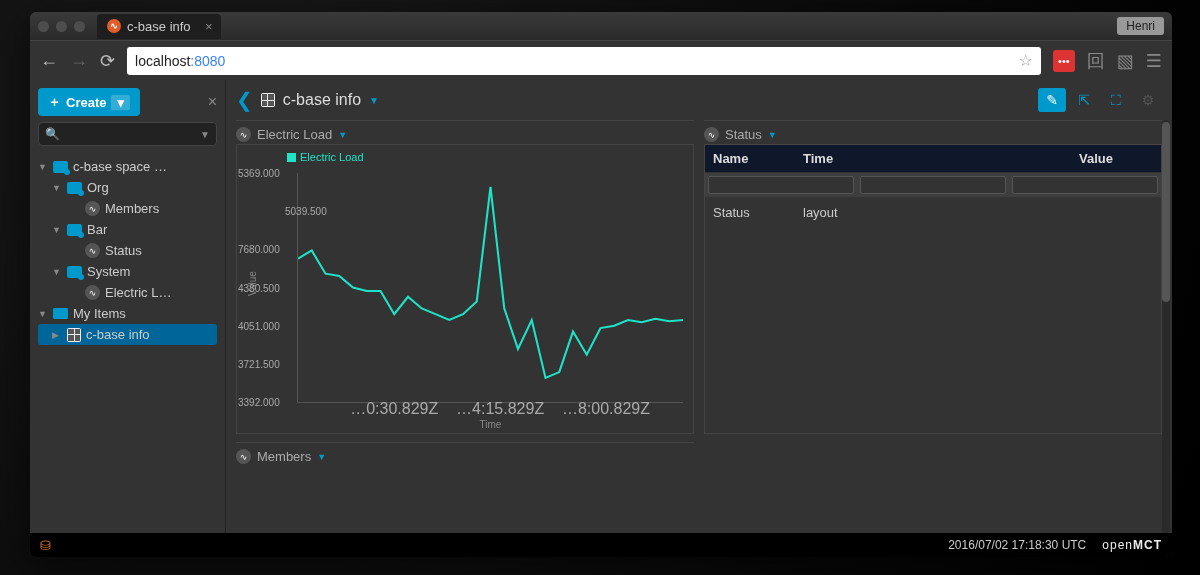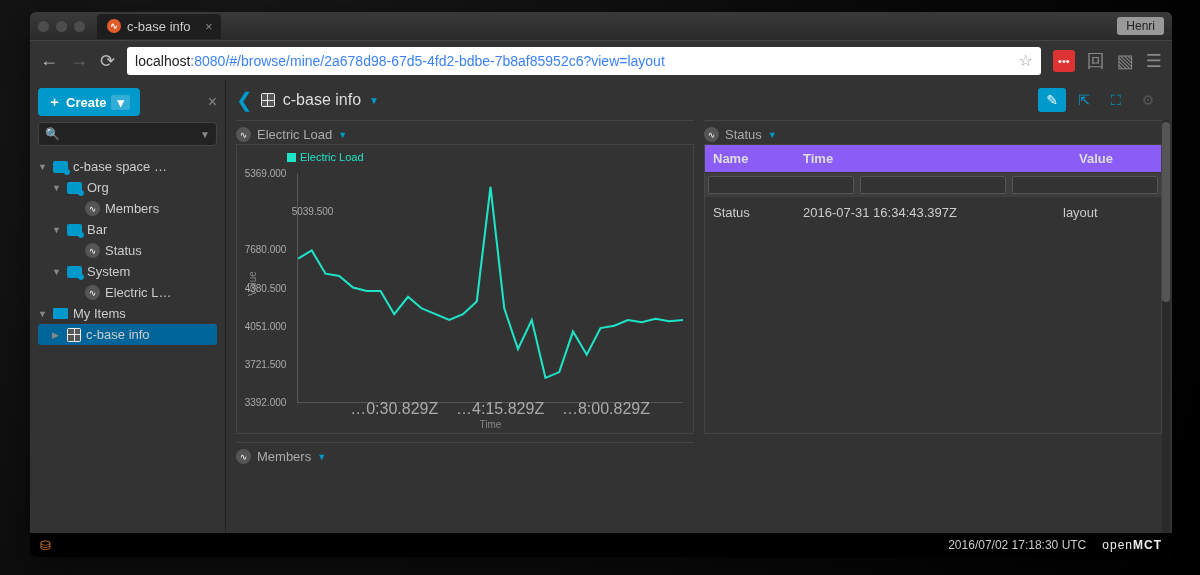--- a/index.html
+++ b/index.html
@@ -64,27 +64,27 @@
   .col { flex: 1; display: flex; flex-direction: column; gap: 8px; }
   .panel { background: #333; }
   .panel-hdr { height: 24px; display:flex;align-items:center;gap:6px;color:#aaa; border-top:1px solid #444; padding-top:4px;}
   .panel-hdr .dd { color:#0099cc; font-size:9px; }
   
   .chart-wrap { border:1px solid #444; height: 290px; position:relative; background:#333; }
   .legend { position:absolute; left:50px; top:6px; font-size:11px; color:#1ee3c6; display:flex;align-items:center;gap:4px; }
   .legend .sw { width:9px; height:9px; background:#1ee3c6; }
   .plot-area { position:absolute; left:60px; right:10px; top:28px; bottom:30px; border-left:1px solid #555; border-bottom:1px solid #555; }
   svg.line { position:absolute; inset:0; width:100%; height:100%; }
-  .ytick { position:absolute; left:-60px; width:55px; text-align:center; font-size:10px; color:#aaa; transform:translateY(-50%); }
+  .ytick { position:absolute; left:-60px; width:55px; text-align:left; font-size:10px; color:#aaa; transform:translateY(-50%); }
   .xtick { position:absolute; bottom:-16px; font-size:16px; color:#aaa; transform:translateX(-50%); white-space:nowrap; }
   .ylabel { position:absolute; left:-58px; top:50%; transform:rotate(-90deg) translateX(10px); font-size:10px; color:#888; }
   .xlabel { position:absolute; bottom:-28px; left:50%; transform:translateX(-50%); font-size:10px; color:#888; }
   
   .table { border:1px solid #444; height: 290px; }
-  .thead { display:flex; background:#8b5cf6; }
+  .thead { display:flex; background:#0f172a; }
   .th { padding:6px 8px; color:#ddd; font-weight:bold; }
   .th1 { width:90px; } .th2 { flex:1; } .th3 { width:90px; }
   .filter-row { display:flex; background:#3e3e3e; border-top:1px solid #333; }
   .filter-row input { flex:1; margin:3px; background:#333; border:1px solid #555; height:18px; border-radius:2px; min-width:0; }
   .trow { display:flex; padding:8px; color:#ccc; }
   
   .statusbar { height: 24px; background: #000; display:flex; align-items:center; padding:0 10px; color:#ccc; font-size:12px; }
   .db-icon { color:#e07b2b; font-size:13px; }
   .statusbar .time { margin-left:auto; margin-right:16px; }
   .brand { font-weight:200; letter-spacing:1px; color:#eee; }
@@ -107,21 +107,20 @@
     </div>
     <div class="user-badge">Henri</div>
   </div>
   <div class="toolbar">
     <span class="navicon">←</span>
     <span class="navicon" style="color:#666">→</span>
     <span class="navicon">⟳</span>
     <div class="addr">
       <span>localhost</span>
         <span class="dim">:8080</span>
-        <span class="dim">/#/browse/mine/2a678d98-67d5-4fd2-bdbe-7b8af85952c6?view=layout</span>
       <span class="star">☆</span>
     </div>
     <div class="ext">•••</div>
     <span class="exticon">回</span>
     <span class="exticon">▧</span>
     <span class="exticon">☰</span>
   </div>
   <div class="app">
     <div class="sidebar">
       <div class="create-row">
@@ -262,21 +261,20 @@
                 <div class="th th2">Time</div>
                 <div class="th th3">Value</div>
               </div>
               <div class="filter-row">
                 <input class="th1" style="">
                   <input class="th2" style="">
                   <input class="th3" style="">
               </div>
               <div class="trow">
                 <div class="th1">Status</div>
-                <div class="th2">2016-07-31 16:34:43.397Z</div>
                 <div class="th3">layout</div>
               </div>
             </div>
           </div>
         </div>
         <div class="scroll-track">
             <div class="scroll-thumb"></div>
           </div>
       </div>
     </div>

